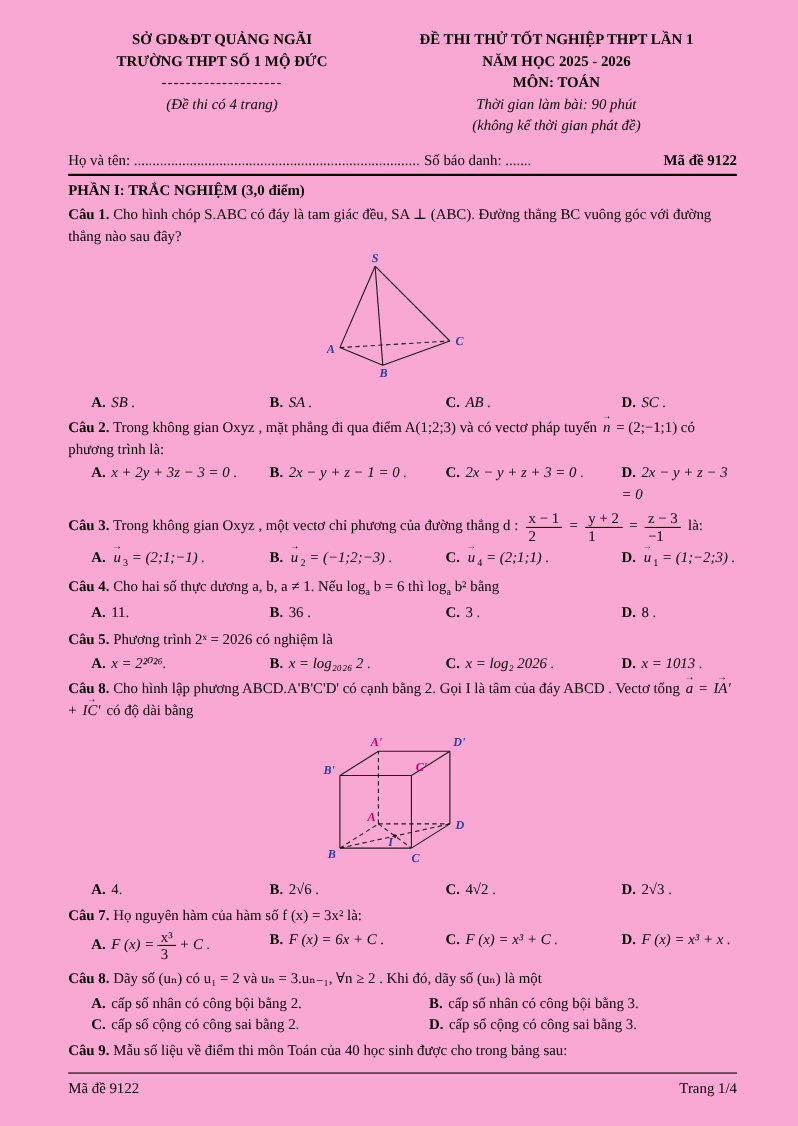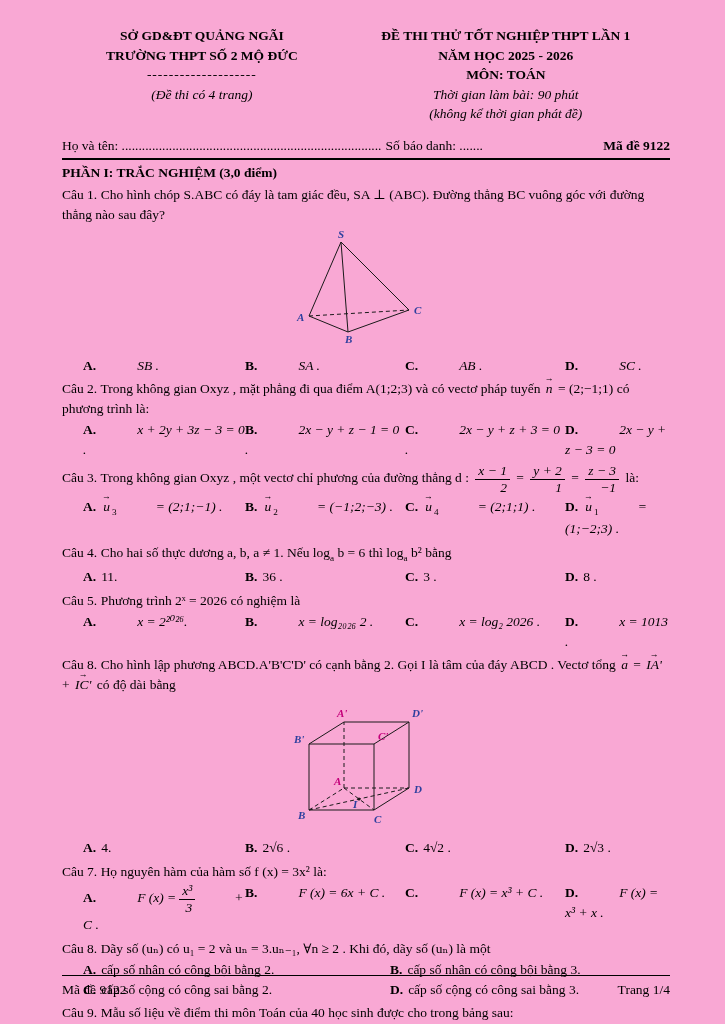--- a/index.html
+++ b/index.html
@@ -17,27 +17,27 @@
   .hi { font-style:italic; }
   .hdash { letter-spacing:1px; }
   
   .inforow { display:flex; margin-top:12px; white-space:nowrap; }
   .inforow .sbd { margin-left:4px;text-align:center; }
   .inforow .code { margin-left:auto; font-weight:bold; }
   .thickrule { border-bottom:2px solid #000; margin:3px 0 3px; }
   
   .section { font-weight:bold; margin:3px 0 2px; }
   .q { margin:2px 0; }
-  .ql { font-weight:normal; }
+  .ql { font-weight:bold; }
   .opts { display:grid; grid-template-columns:162px 160px 160px 1fr; padding-left:21px; margin:2px 0 4px; }
   .opts2 { grid-template-columns:307px 1fr; }
   .opt b { margin-right:5px; font-weight:bold; }
-  .m { font-style:italic;margin-left:36px; }
-  
-  .frac { display:inline-block; vertical-align:middle; text-align:right; line-height:1.15; font-style:italic; margin:0 3px; }
+  .m { font-style:italic; }
+  
+  .frac { display:inline-block; vertical-align:middle; text-align:left; line-height:1.15; margin:0 3px; }
   .frac .fn { display:block; border-bottom:1px solid #000; padding:0 3px; }
   .frac .fd { display:block; padding:0 3px; }
   .vec { position:relative; display:inline-block; font-style:italic; margin:0 2px; }
   .vec::before { content:"\2192"; position:absolute; left:50%; transform:translateX(-50%); top:-0.8em; font-size:0.65em; font-style:normal; }
   sub { font-size:0.68em; }
   
   .fig { text-align:center; margin:4px 0; }
   .fig svg { overflow:visible; }
   .edge { stroke:#1a1a1a; stroke-width:1; fill:none; }
   .dash { stroke-dasharray:4 3; }
@@ -48,21 +48,21 @@
             display:flex; justify-content:space-between; padding-top:4px; }
 </style>
 </head>
 <body>
 
 <div class="page">
 
   <div class="header">
     <div class="hleft">
       <div class="hb">SỞ GD&amp;ĐT QUẢNG NGÃI</div>
-      <div class="hb">TRƯỜNG THPT SỐ 2 MỘ ĐỨC</div>
+      <div class="hb">TRƯỜNG THPT SỐ 1 MỘ ĐỨC</div>
       <div class="hdash">--------------------</div>
       <div class="hi">(Đề thi có 4 trang)</div>
     </div>
     <div class="hright">
       <div class="hb">ĐỀ THI THỬ TỐT NGHIỆP THPT LẦN 1</div>
       <div class="hb">NĂM HỌC 2025 - 2026</div>
       <div class="hb">MÔN: TOÁN</div>
       <div class="hi">Thời gian làm bài: 90 phút</div>
       <div class="hi">(không kể thời gian phát đề)</div>
     </div>

